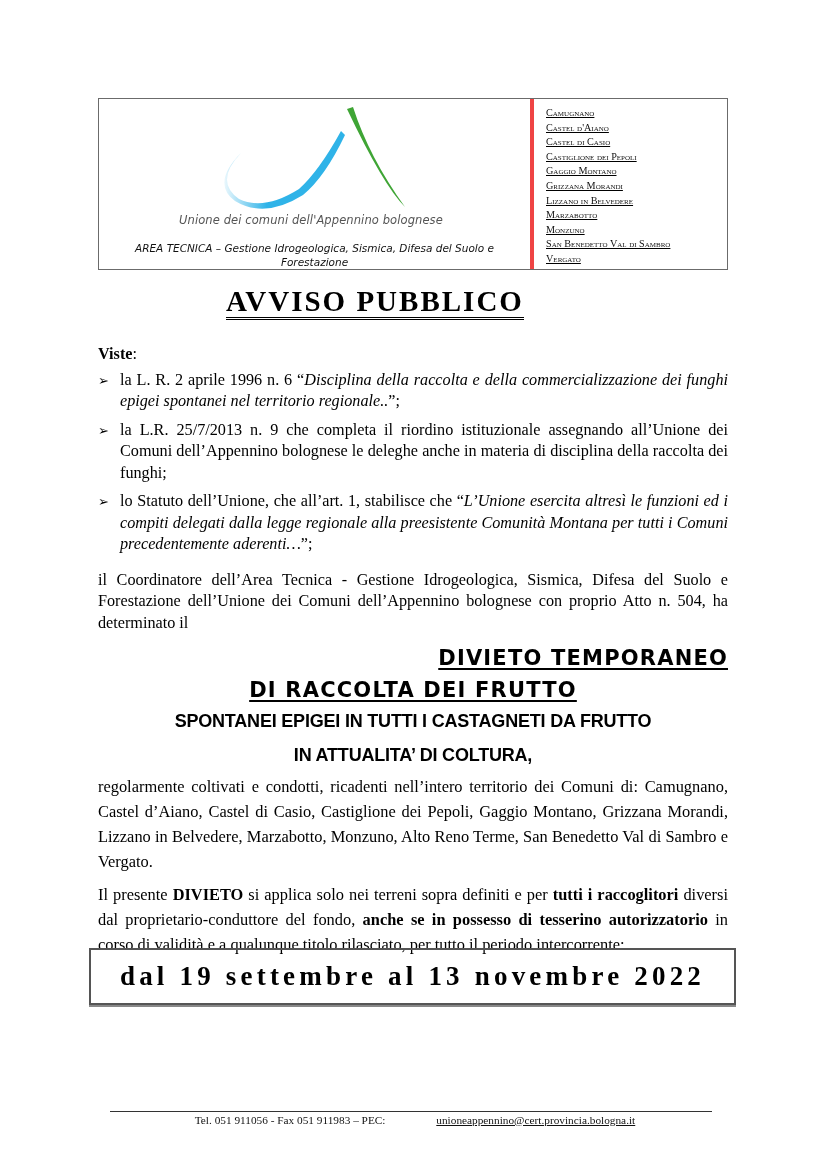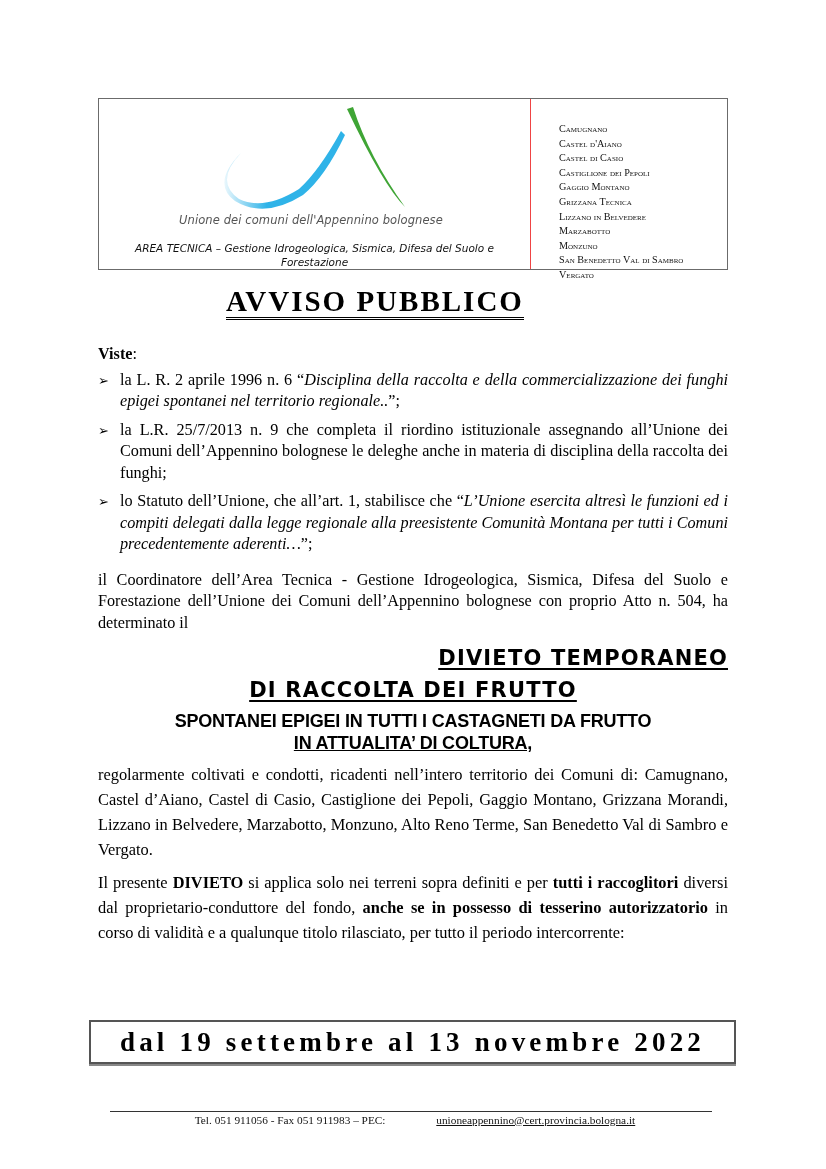--- a/index.html
+++ b/index.html
@@ -1,39 +1,39 @@
 <!DOCTYPE html>
 <html><head>
 <meta charset="utf-8">
 <style>
   html, body { margin: 0; padding: 0; background: #ffffff; }
   body { width: 826px; height: 1169px; position: relative; overflow: hidden; color: #000; font-family: "Liberation Serif", serif; }
   .header-box { position: absolute; left: 98px; top: 98px; width: 630px; height: 172px; border: 1px solid #6b6b6b; display: flex; box-sizing: border-box; }
-  .header-left { width: 431px; border-right: 1px solid #ef4444; position: relative; }
+  .header-left { width: 431px; border-right: 4px solid #ef4444; position: relative; }
   .header-right { flex: 1; padding: 7px 0 0 12px; }
   .logo-svg { position: absolute; left: 70px; top: 2px; width: 300px; height: 120px; }
   .logo-text { position: absolute; left: 80px; top: 114px; font-family: "DejaVu Sans", sans-serif; font-style: italic; font-size: 11.5px; color: #555; letter-spacing: 0.1px; white-space: nowrap; }
   .area-label { position: absolute; left: 0; right: 0; top: 142px; text-align: center; font-family: "DejaVu Sans", sans-serif; font-style: italic; font-size: 10.5px; line-height: 14px; color: #111; padding: 0 10px; }
-  .comuni-list { list-style: none; margin: 16px; padding: 0; }
+  .comuni-list { list-style: none; margin: 0; padding: 0; text-decoration: underline; }
   .comuni-list li { font-variant: small-caps; font-size: 10.2px; line-height: 14.6px; color: #111; white-space: nowrap; }
   .title { position: absolute; left: 0; width: 750px; top: 284px; text-align: center; }
   .title span { font-family: "Liberation Serif", serif; font-weight: bold; font-size: 29px; letter-spacing: 2px; border-bottom: 3px double #000; padding-bottom: 0px; line-height: 34px; }
   .content { position: absolute; left: 98px; width: 630px; top: 344px; font-size: 16.2px; line-height: 21.5px; }
   .viste { font-weight: bold; margin: 0 0 4px 0; }
   .viste .colon { font-weight: normal; }
   .bullets { list-style: none; margin: 0; padding: 0; }
   .bullets li { position: relative; padding-left: 22px; text-align: justify; margin-bottom: 7px; }
   .bullets li .arrow { position: absolute; left: 0; top: 0; font-size: 13px; }
   .para { text-align: justify; margin: 14px 0 0 0; }
   .big-heading { text-align: center; font-family: "DejaVu Sans", sans-serif; font-weight: bold; font-size: 21px; letter-spacing: 1.2px; line-height: 32px; margin: 0; }
   .big-heading span { text-decoration: underline; text-underline-offset: 3px; }
   .sub-heading { text-align: center; font-family: "Liberation Sans", sans-serif; font-weight: bold; font-size: 18px; line-height: 22px; margin: 4px 0 0 0; letter-spacing: -0.2px; }
   .body-para { text-align: justify; margin: 8px 0 0 0; line-height: 25px; font-size: 16.4px; }
   .body-para b { font-weight: bold; }
-  .date-box { position: absolute; left: 89px; top: 1020px; width: 647px; height: 44px; border: 2px solid #555; box-sizing: border-box; display: flex; align-items: center; justify-content: center; box-shadow: 0 2px 0 #888; }
+  .date-box { position: absolute; left: 89px; top: 948px; width: 647px; height: 57px; border: 2px solid #555; box-sizing: border-box; display: flex; align-items: center; justify-content: center; box-shadow: 0 2px 0 #888; }
   .date-box span { font-family: "Liberation Serif", serif; font-weight: bold; font-size: 27px; letter-spacing: 4.2px; }
   .footer-line { position: absolute; left: 110px; top: 1111px; width: 602px; border-top: 1px solid #333; }
   .footer { position: absolute; left: 100px; width: 630px; top: 1113px; text-align: center; font-size: 11.3px; line-height: 14px; color: #111; }
   .footer a { color: #111; text-decoration: underline; margin-left: 48px; }
 </style>
 </head>
 <body>
 
 <div class="header-box">
   <div class="header-left">
@@ -51,21 +51,21 @@
     <div class="logo-text">Unione dei comuni dell'Appennino bolognese</div>
     <div class="area-label">AREA TECNICA – Gestione Idrogeologica, Sismica, Difesa del Suolo e Forestazione</div>
   </div>
   <div class="header-right">
     <ul class="comuni-list">
       <li>Camugnano</li>
       <li>Castel d'Aiano</li>
       <li>Castel di Casio</li>
       <li>Castiglione dei Pepoli</li>
       <li>Gaggio Montano</li>
-      <li>Grizzana Tecnica</li>
+      <li>Grizzana Morandi</li>
       <li>Lizzano in Belvedere</li>
       <li>Marzabotto</li>
       <li>Monzuno</li>
       <li>San Benedetto Val di Sambro</li>
       <li>Vergato</li>
     </ul>
   </div>
 </div>
 
 <div class="title">
@@ -87,21 +87,21 @@
       <span class="arrow">➢</span>
       <span>lo Statuto dell’Unione, che all’art. 1, stabilisce che  “</span><i>L’Unione esercita altresì le funzioni ed i compiti delegati dalla legge regionale alla preesistente Comunità Montana per tutti i Comuni precedentemente aderenti…</i><span>”;</span>
     </li>
   </ul>
 
   <p class="para">il Coordinatore dell’Area Tecnica - Gestione Idrogeologica, Sismica, Difesa del Suolo e Forestazione dell’Unione dei Comuni dell’Appennino bolognese con proprio Atto n. 504, ha determinato il</p>
 
   <p class="big-heading" style="margin-top:8px;text-align:right;"><span>DIVIETO TEMPORANEO</span></p>
   <p class="big-heading"><span>DI RACCOLTA DEI FRUTTO</span></p>
   <p class="sub-heading">SPONTANEI  EPIGEI  IN TUTTI I CASTAGNETI DA FRUTTO</p>
-  <p class="sub-heading" style="margin-top:0;text-decoration:underline;">IN ATTUALITA’ DI COLTURA,</p>
+  <p class="sub-heading" style="margin-top:12px;">IN ATTUALITA’ DI COLTURA,</p>
 
   <p class="body-para">regolarmente coltivati e condotti, ricadenti nell’intero territorio dei Comuni di: Camugnano, Castel d’Aiano, Castel di Casio, Castiglione dei Pepoli, Gaggio Montano, Grizzana Morandi, Lizzano in Belvedere, Marzabotto, Monzuno, Alto Reno Terme, San Benedetto Val di Sambro e Vergato.</p>
 
   <p class="body-para"><span>Il presente </span><b>DIVIETO</b><span> si applica solo nei terreni sopra definiti e per </span><b>tutti i raccoglitori</b><span> diversi dal proprietario-conduttore del fondo, </span><b>anche se in possesso di tesserino autorizzatorio</b><span> in corso di validità e a qualunque titolo rilasciato, per tutto il periodo intercorrente:</span></p>
 </div>
 
 <div class="date-box">
   <span>dal 19 settembre al 13 novembre 2022</span>
 </div>
 

